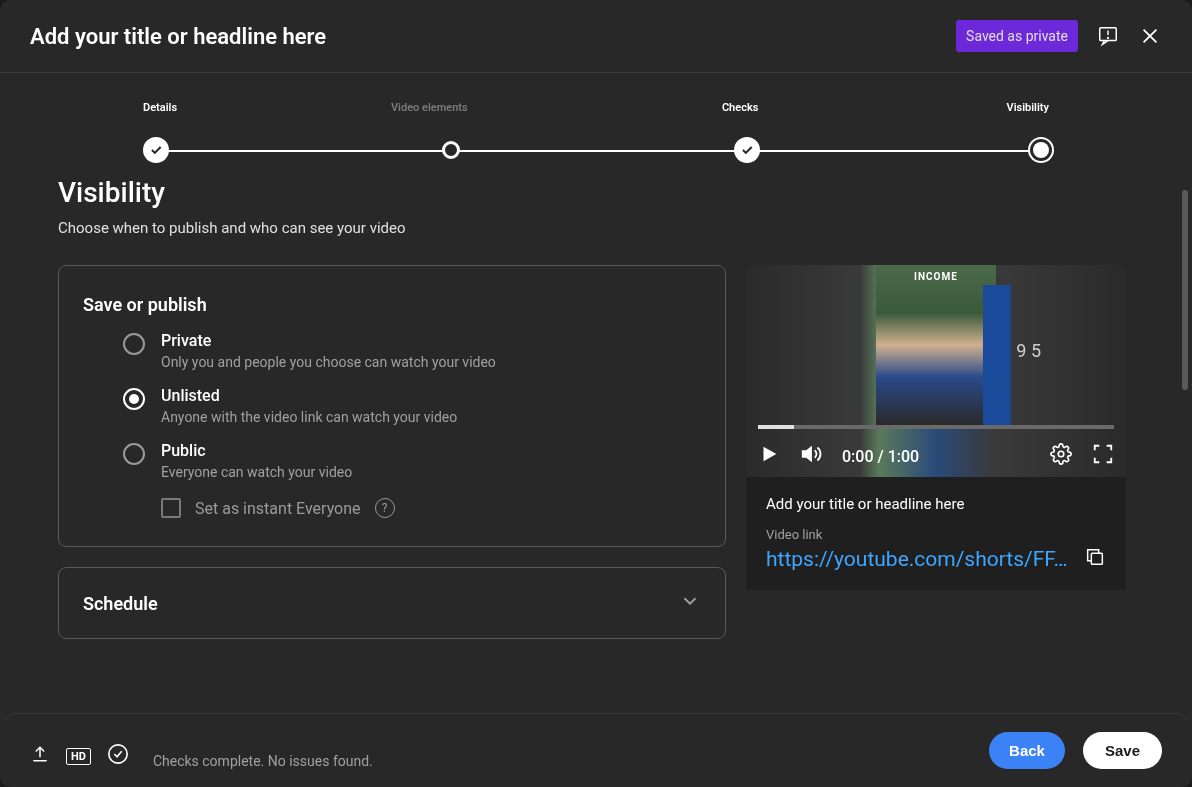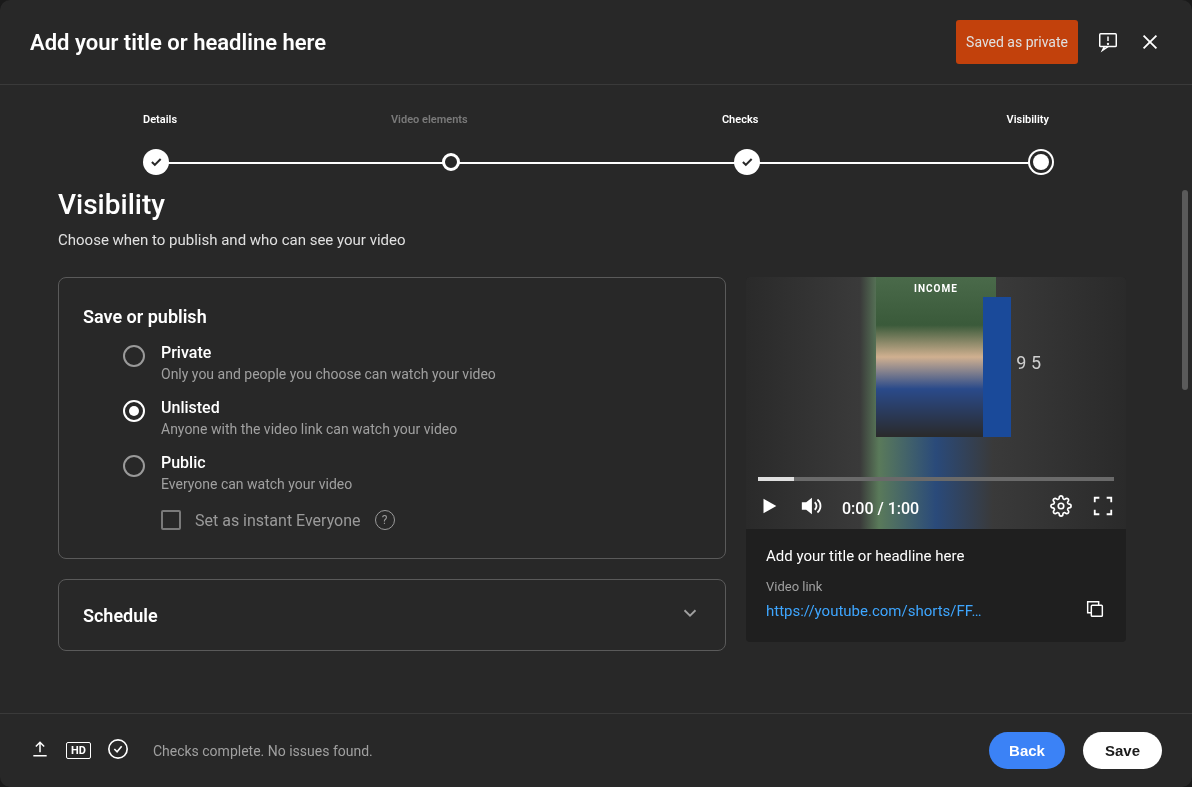--- a/index.html
+++ b/index.html
@@ -31,24 +31,24 @@
 .header-title {
   font-size: 22px;
   font-weight: 600;
 }
 .header-right {
   display: flex;
   align-items: center;
   gap: 18px;
 }
 .badge {
-  background: #c2410c;
+  background: #6d28d9;
   color: #e0e0e0;
   font-size: 14px;
-  padding: 14px 10px;
+  padding: 8px 10px;
   border-radius: 3px;
 }
 .icon-btn {
   width: 24px;
   height: 24px;
   display: flex;
   align-items: center;
   justify-content: center;
   cursor: pointer;
   color: #fff;
@@ -216,21 +216,21 @@
   justify-content: space-between;
 }
 .schedule-title { font-size: 18px; font-weight: 600; }
 .preview-card {
   background: #1f1f1f;
   border-radius: 4px;
   overflow: hidden;
 }
 .preview-video {
   width: 100%;
-  height: 252px;
+  height: 212px;
   background: linear-gradient(90deg, #2a2a2a 0%, #3a3a3a 30%, #5a7a5a 35%, #2a4a7a 50%, #3a3a3a 65%, #2a2a2a 100%);
   position: relative;
 }
 .preview-thumb-center {
   position: absolute;
   left: 50%;
   top: 0;
   transform: translateX(-50%);
   width: 120px;
   height: 160px;
@@ -284,27 +284,28 @@
   gap: 20px;
 }
 .player-controls .spacer { flex: 1; }
 .time-display { font-size: 16px; font-weight: 500; }
 .preview-info {
   padding: 18px 20px;
 }
 .preview-title { font-size: 15px; margin-bottom: 14px; }
 .preview-link-label { font-size: 13px; color: #a0a0a0; margin-bottom: 4px; }
 .preview-link-row { display: flex; align-items: center; justify-content: space-between; gap: 10px; }
-.preview-link { font-size: 15px; color: #3ea6ff; overflow: hidden; text-overflow: ellipsis; white-space: nowrap; }
+.preview-link { font-size: 21px; color: #3ea6ff; overflow: hidden; text-overflow: ellipsis; white-space: nowrap; }
 .footer {
   border-top: 1px solid #3a3a3a;
   padding: 18px 30px;
   display: flex;
-  align-items: center;
+  align-items: flex-end;
   gap: 18px;
+  border-radius: 18px;
 }
 .footer-icons { display: flex; align-items: center; gap: 16px; }
 .hd-badge {
   border: 1.5px solid #fff;
   padding: 1px 4px;
   font-size: 11px;
   font-weight: 700;
   border-radius: 2px;
 }
 .status-text { font-size: 14px; color: #a0a0a0; margin-left: 6px; }

